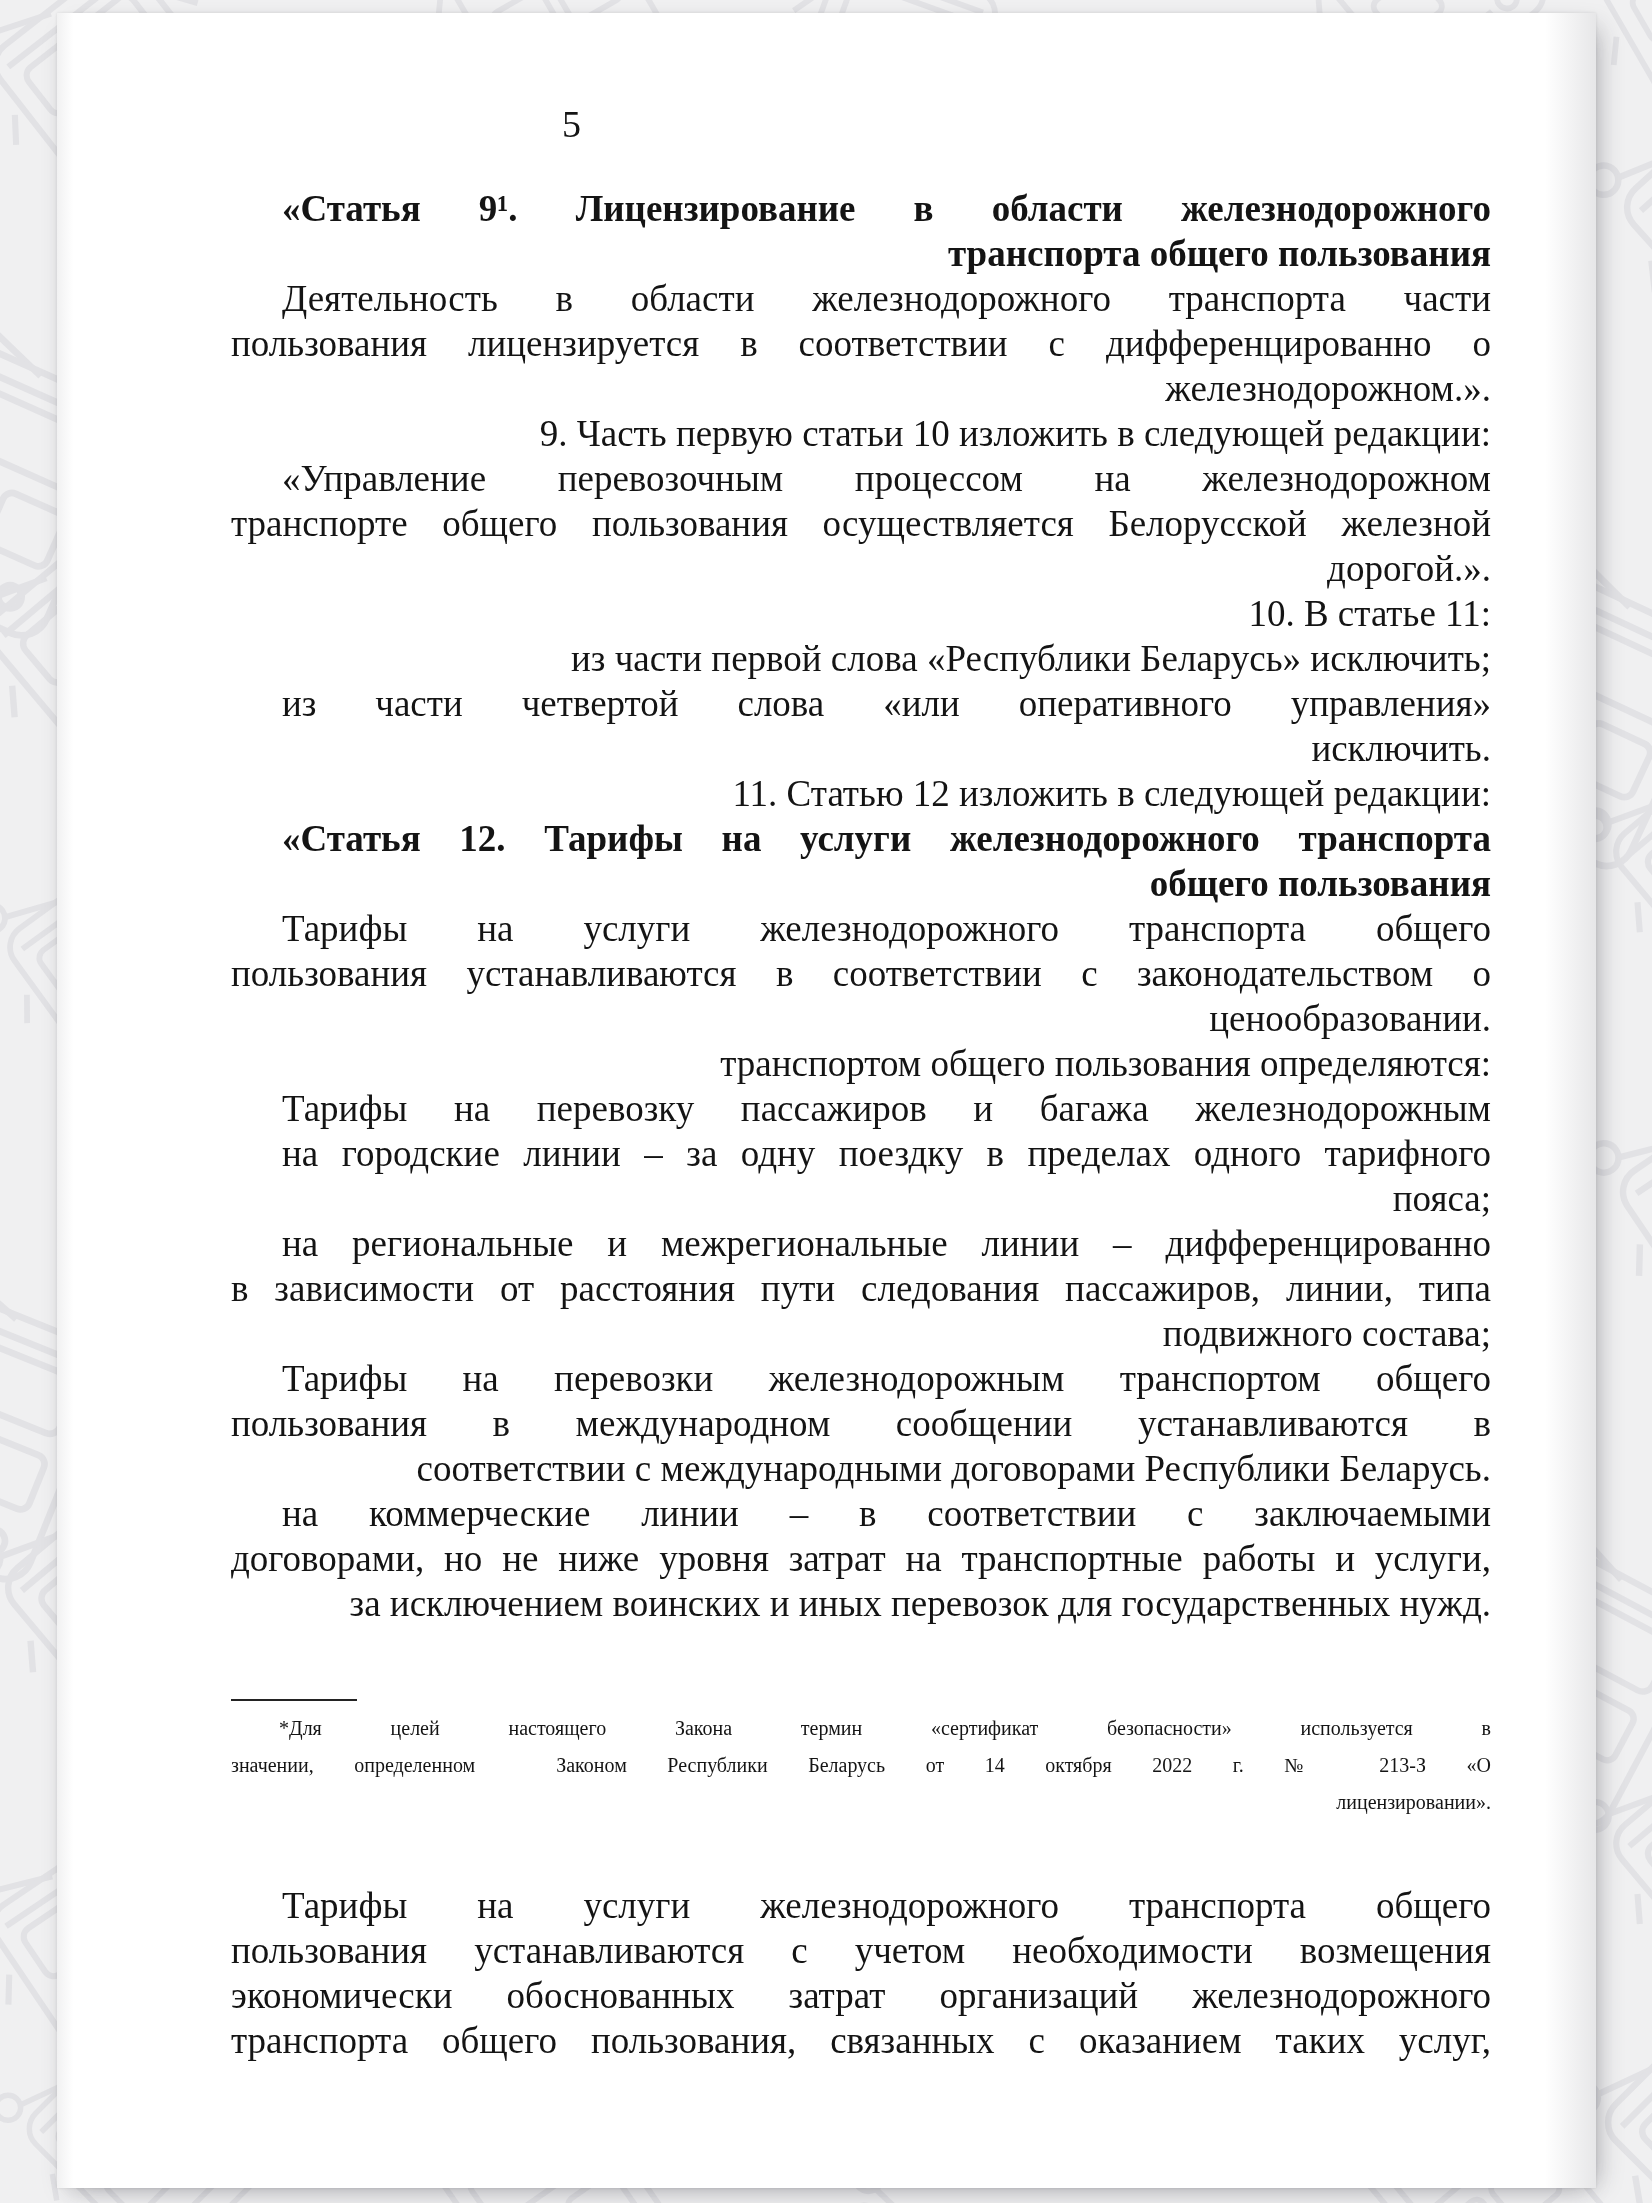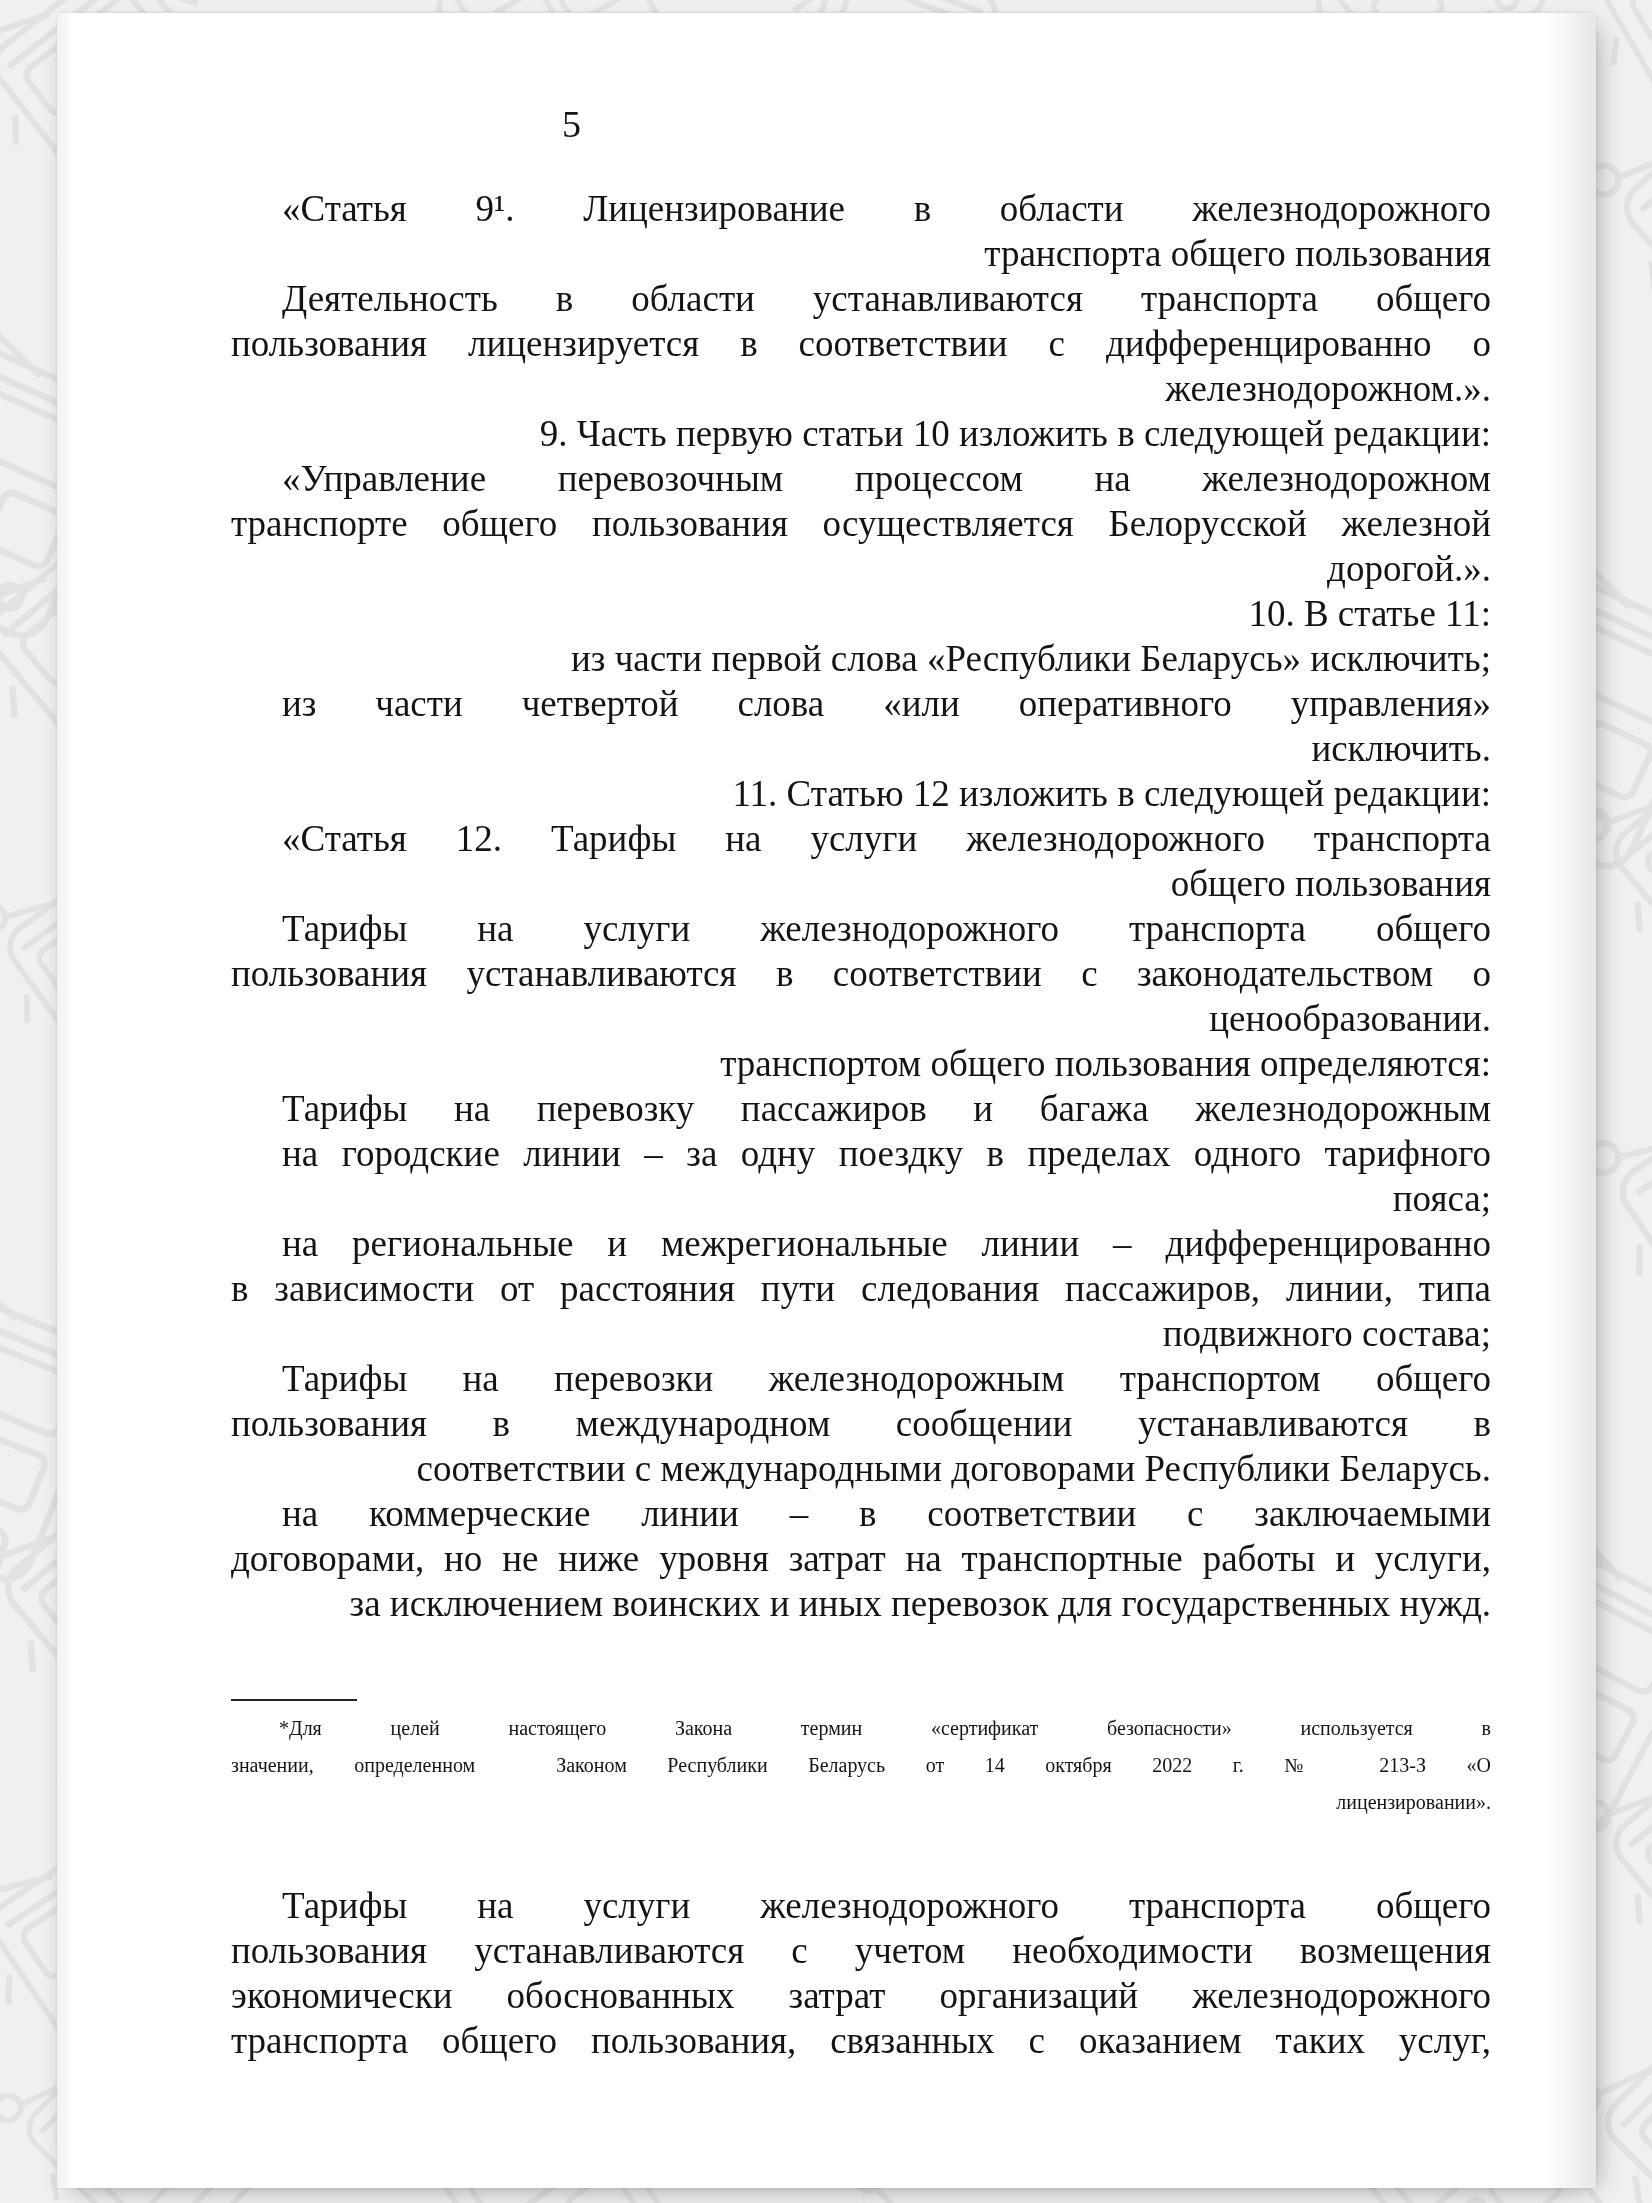--- a/index.html
+++ b/index.html
@@ -47,21 +47,21 @@
     font-size: 38px;
     line-height: 45px;
   }
   .content {
     position: absolute;
     left: 174px;
     top: 173px;
     width: 1260px;
   }
   .block { margin: 0; }
-  .block.bold { font-weight: normal; }
+  .block.bold { font-weight: bold; }
   .line {
     font-size: 37px;
     line-height: 45px;
     height: 45px;
     text-align: right;
     overflow: visible;
   }
   .line.just {
     text-align: justify;
     text-align-last: justify;
@@ -134,21 +134,21 @@
 
     <div class="pagenum">5</div>
 
     <div class="content">
       <div id="body-blocks">
           <div class="block bold">
             <div class="line ind just">«Статья 9¹. Лицензирование в области железнодорожного</div>
             <div class="line">транспорта общего пользования</div>
           </div>
           <div class="block">
-            <div class="line ind just">Деятельность в области устанавливаются транспорта общего</div>
+            <div class="line ind just">Деятельность в области железнодорожного транспорта части</div>
             <div class="line just">пользования лицензируется в соответствии с дифференцированно о</div>
             <div class="line">железнодорожном.».</div>
           </div>
           <div class="block">
             <div class="line ind">9. Часть первую статьи 10 изложить в следующей редакции:</div>
           </div>
           <div class="block">
             <div class="line ind just">«Управление перевозочным процессом на железнодорожном</div>
             <div class="line just">транспорте общего пользования осуществляется Белорусской железной</div>
             <div class="line">дорогой.».</div>

